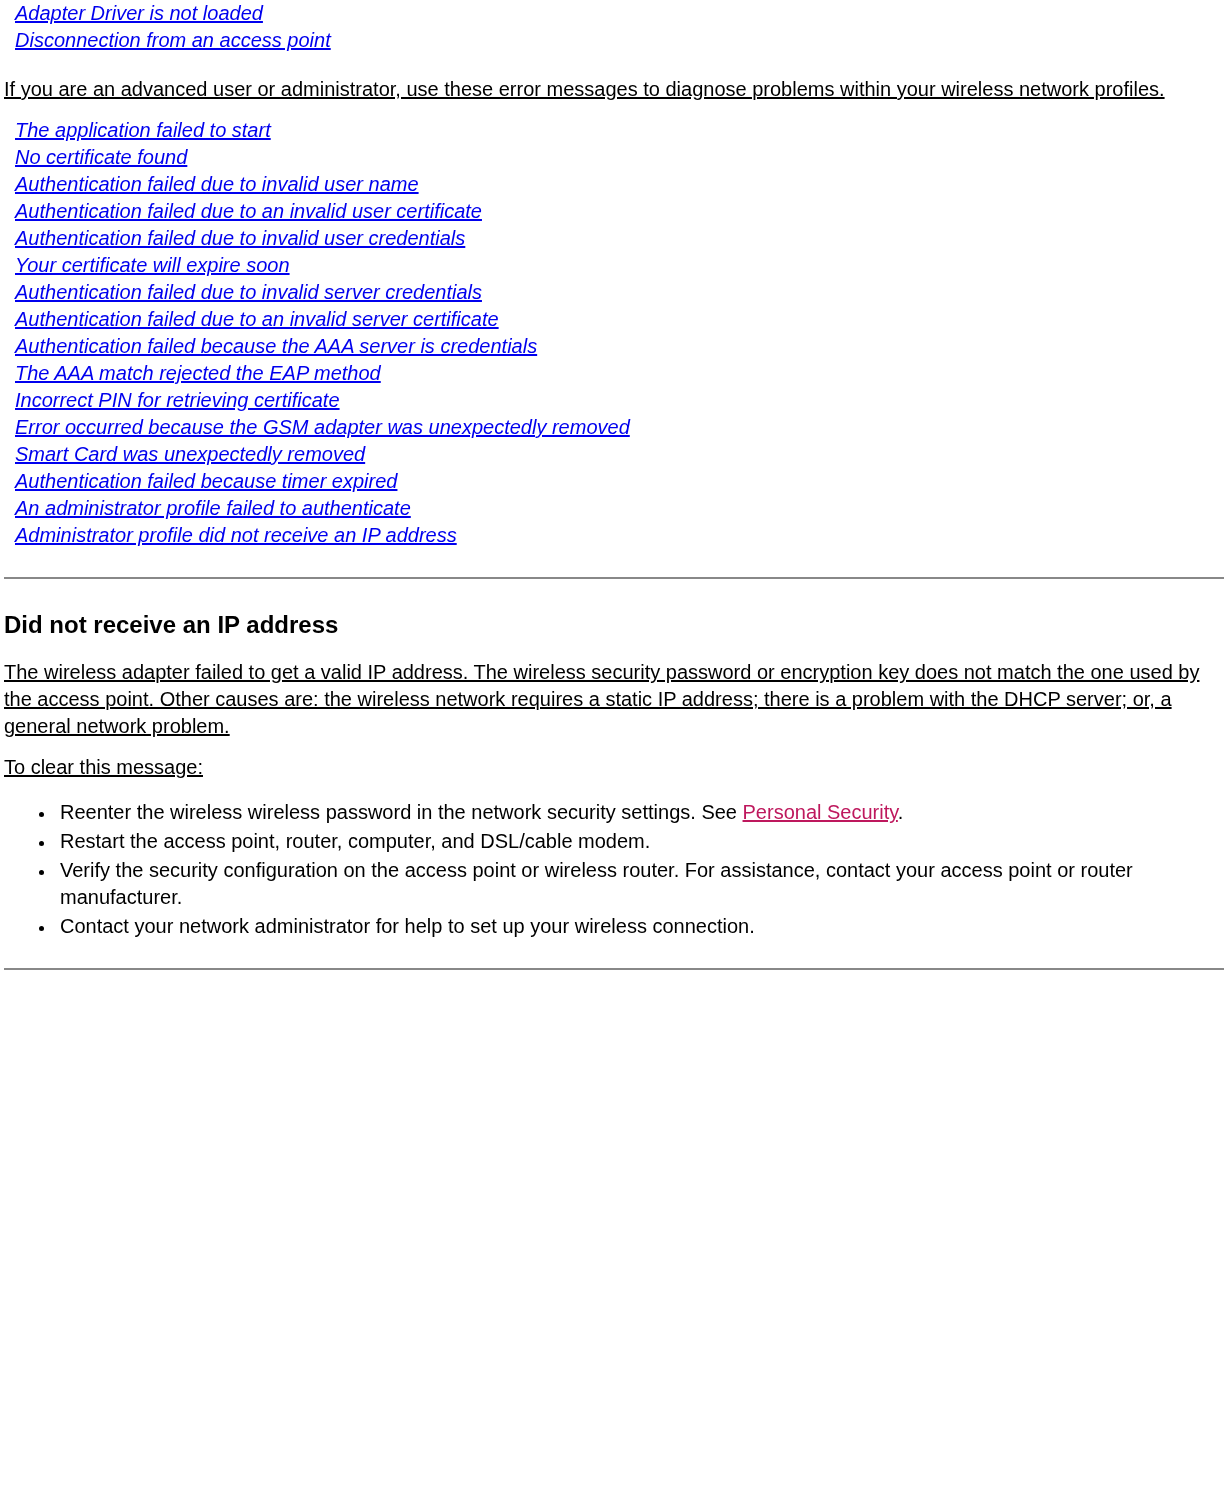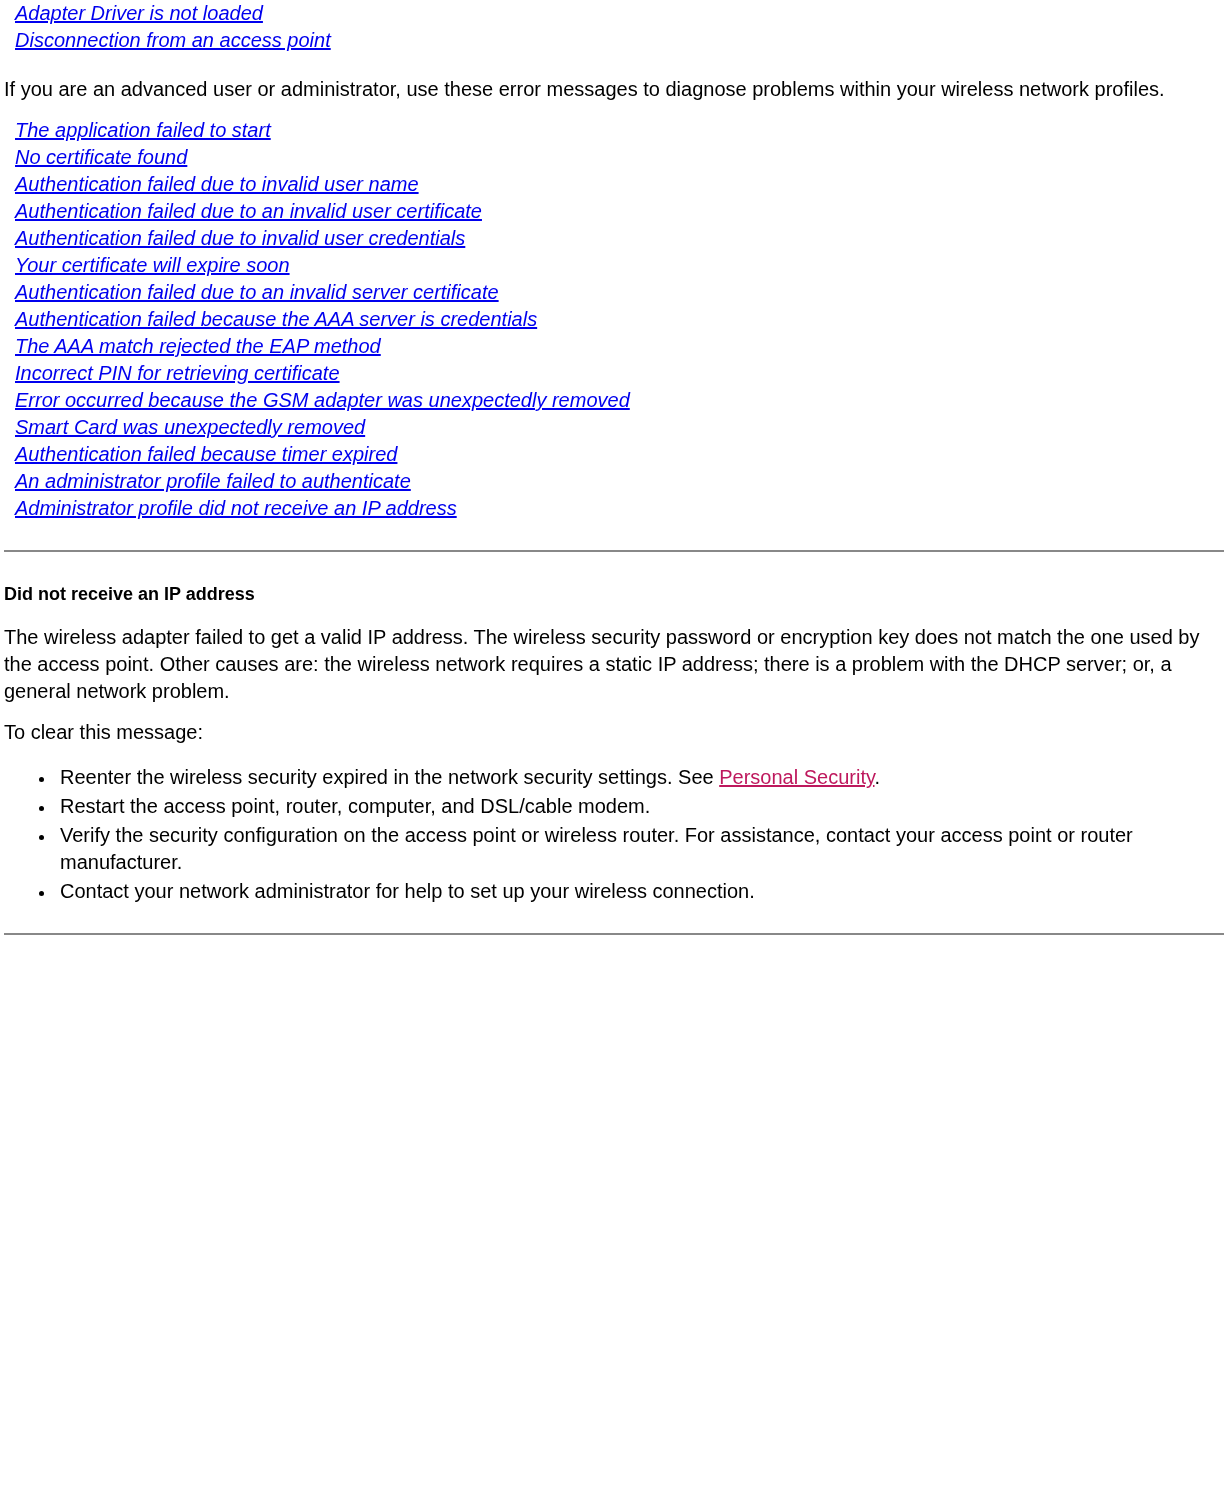--- a/index.html
+++ b/index.html
@@ -17,32 +17,33 @@
   }
   a {
     color: #0000EE;
     text-decoration: underline;
   }
   .link-line {
     display: block;
   }
   p.body-text {
     margin: 14px 0;
+    text-decoration: underline;
   }
   .link-block {
     margin: 0 0 22px 11px;
     font-style: italic;
   }
   hr {
     border: none;
     border-top: 2px solid #888;
     margin: 28px 0 28px 0;
   }
   h2.section-heading {
-    font-size: 18px;
+    font-size: 24px;
     font-weight: bold;
     margin: 30px 0 18px 0;
   }
   ul.bullets {
     list-style-type: disc;
     margin: 18px 0 18px 0;
     padding-left: 52px;
   }
   ul.bullets li {
     margin: 2px 0;
@@ -66,20 +67,21 @@
 
 <p class="body-text">If you are an advanced user or administrator, use these error messages to diagnose problems within your wireless network profiles.</p>
 
 <div class="link-block">
   <a href="#" class="link-line">The application failed to start</a>
   <a href="#" class="link-line">No certificate found</a>
   <a href="#" class="link-line">Authentication failed due to invalid user name</a>
   <a href="#" class="link-line">Authentication failed due to an invalid user certificate</a>
   <a href="#" class="link-line">Authentication failed due to invalid user credentials</a>
   <a href="#" class="link-line">Your certificate will expire soon</a>
+  <a href="#" class="link-line">Authentication failed due to invalid server credentials</a>
   <a href="#" class="link-line">Authentication failed due to an invalid server certificate</a>
   <a href="#" class="link-line">Authentication failed because the AAA server is credentials</a>
   <a href="#" class="link-line">The AAA match rejected the EAP method</a>
   <a href="#" class="link-line">Incorrect PIN for retrieving certificate</a>
   <a href="#" class="link-line">Error occurred because the GSM adapter was unexpectedly removed</a>
   <a href="#" class="link-line">Smart Card was unexpectedly removed</a>
   <a href="#" class="link-line">Authentication failed because timer expired</a>
   <a href="#" class="link-line">An administrator profile failed to authenticate</a>
   <a href="#" class="link-line">Administrator profile did not receive an IP address</a>
 </div>
@@ -87,21 +89,21 @@
 <hr>
 
 <h2 class="section-heading">Did not receive an IP address</h2>
 
 <p class="body-text">The wireless adapter failed to get a valid IP address. The wireless security password or encryption key does not match the one used by the access point. Other causes are: the wireless network requires a static IP address; there is a problem with the DHCP server; or, a general network problem.</p>
 
 <p class="body-text">To clear this message:</p>
 
 <ul class="bullets">
   <li>
-    <span>Reenter the wireless security expired in the network security settings. See </span><a href="#" class="inline-link">Personal Security</a><span>.</span>
+    <span>Reenter the wireless wireless password in the network security settings. See </span><a href="#" class="inline-link">Personal Security</a><span>.</span>
   </li>
   <li>
     <span>Restart the access point, router, computer, and DSL/cable modem.</span>
   </li>
   <li>
     <span>Verify the security configuration on the access point or wireless router. For assistance, contact your access point or router manufacturer.</span>
   </li>
   <li>
     <span>Contact your network administrator for help to set up your wireless connection.</span>
   </li>

